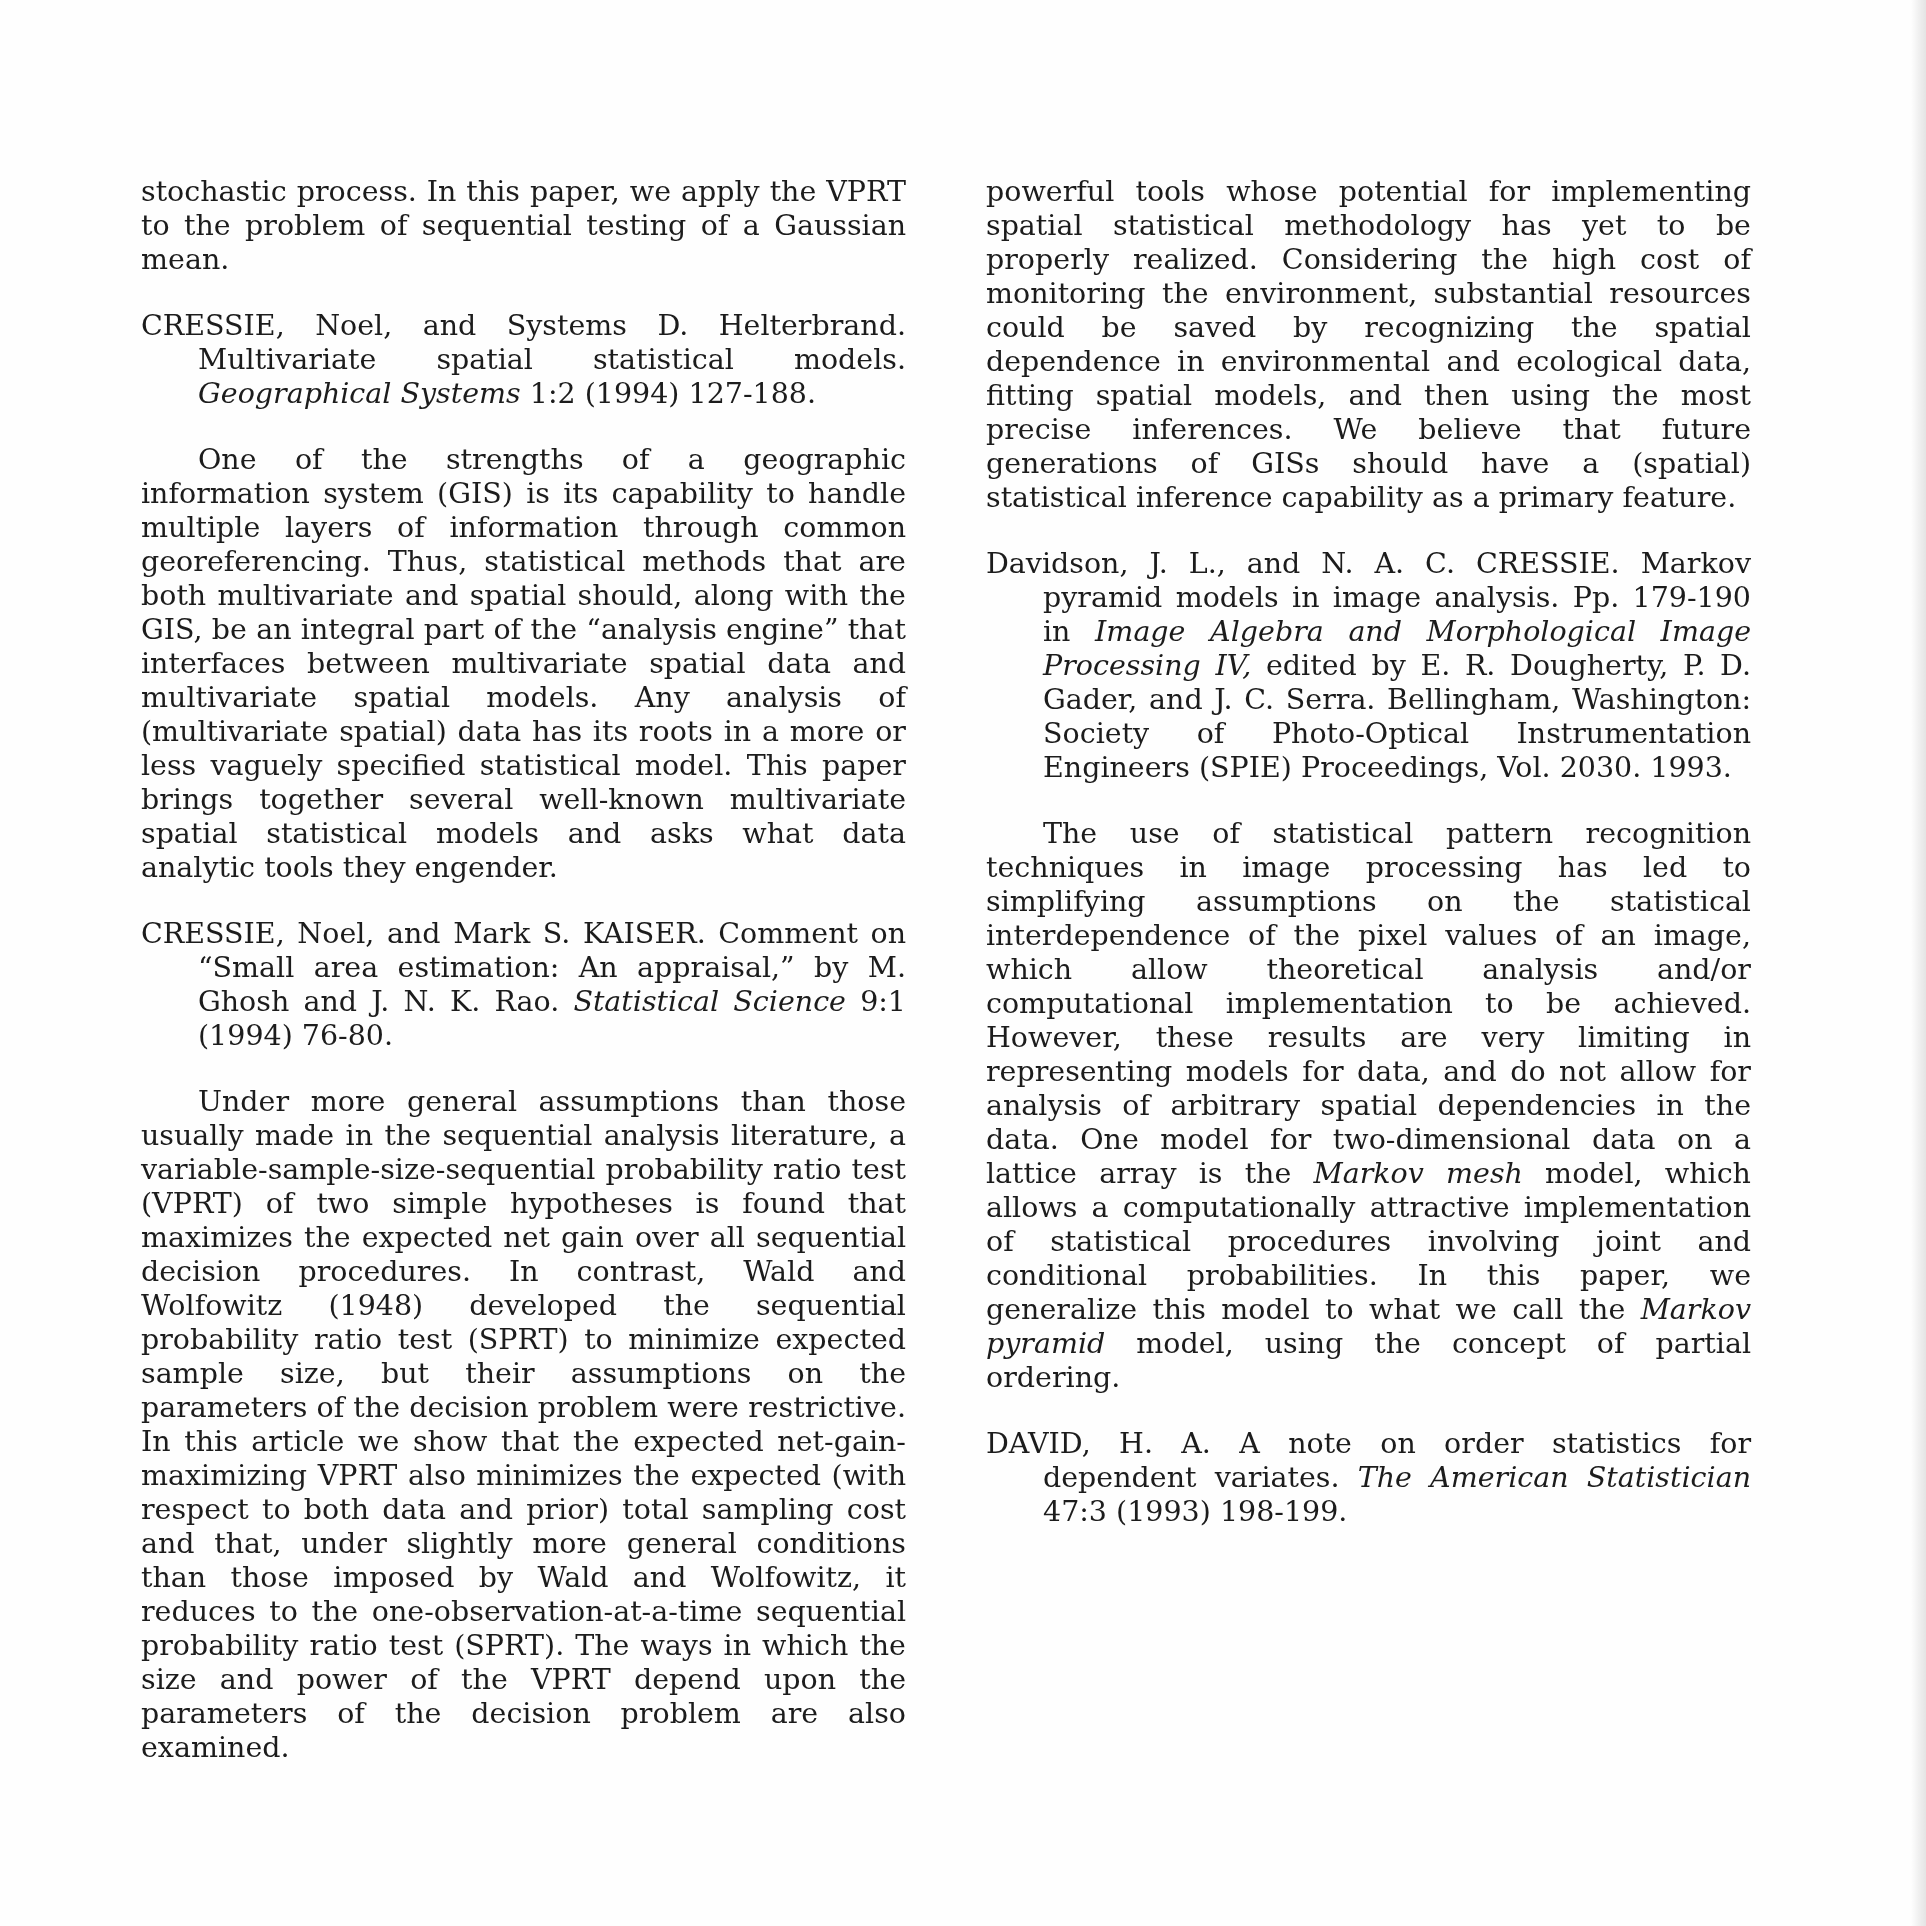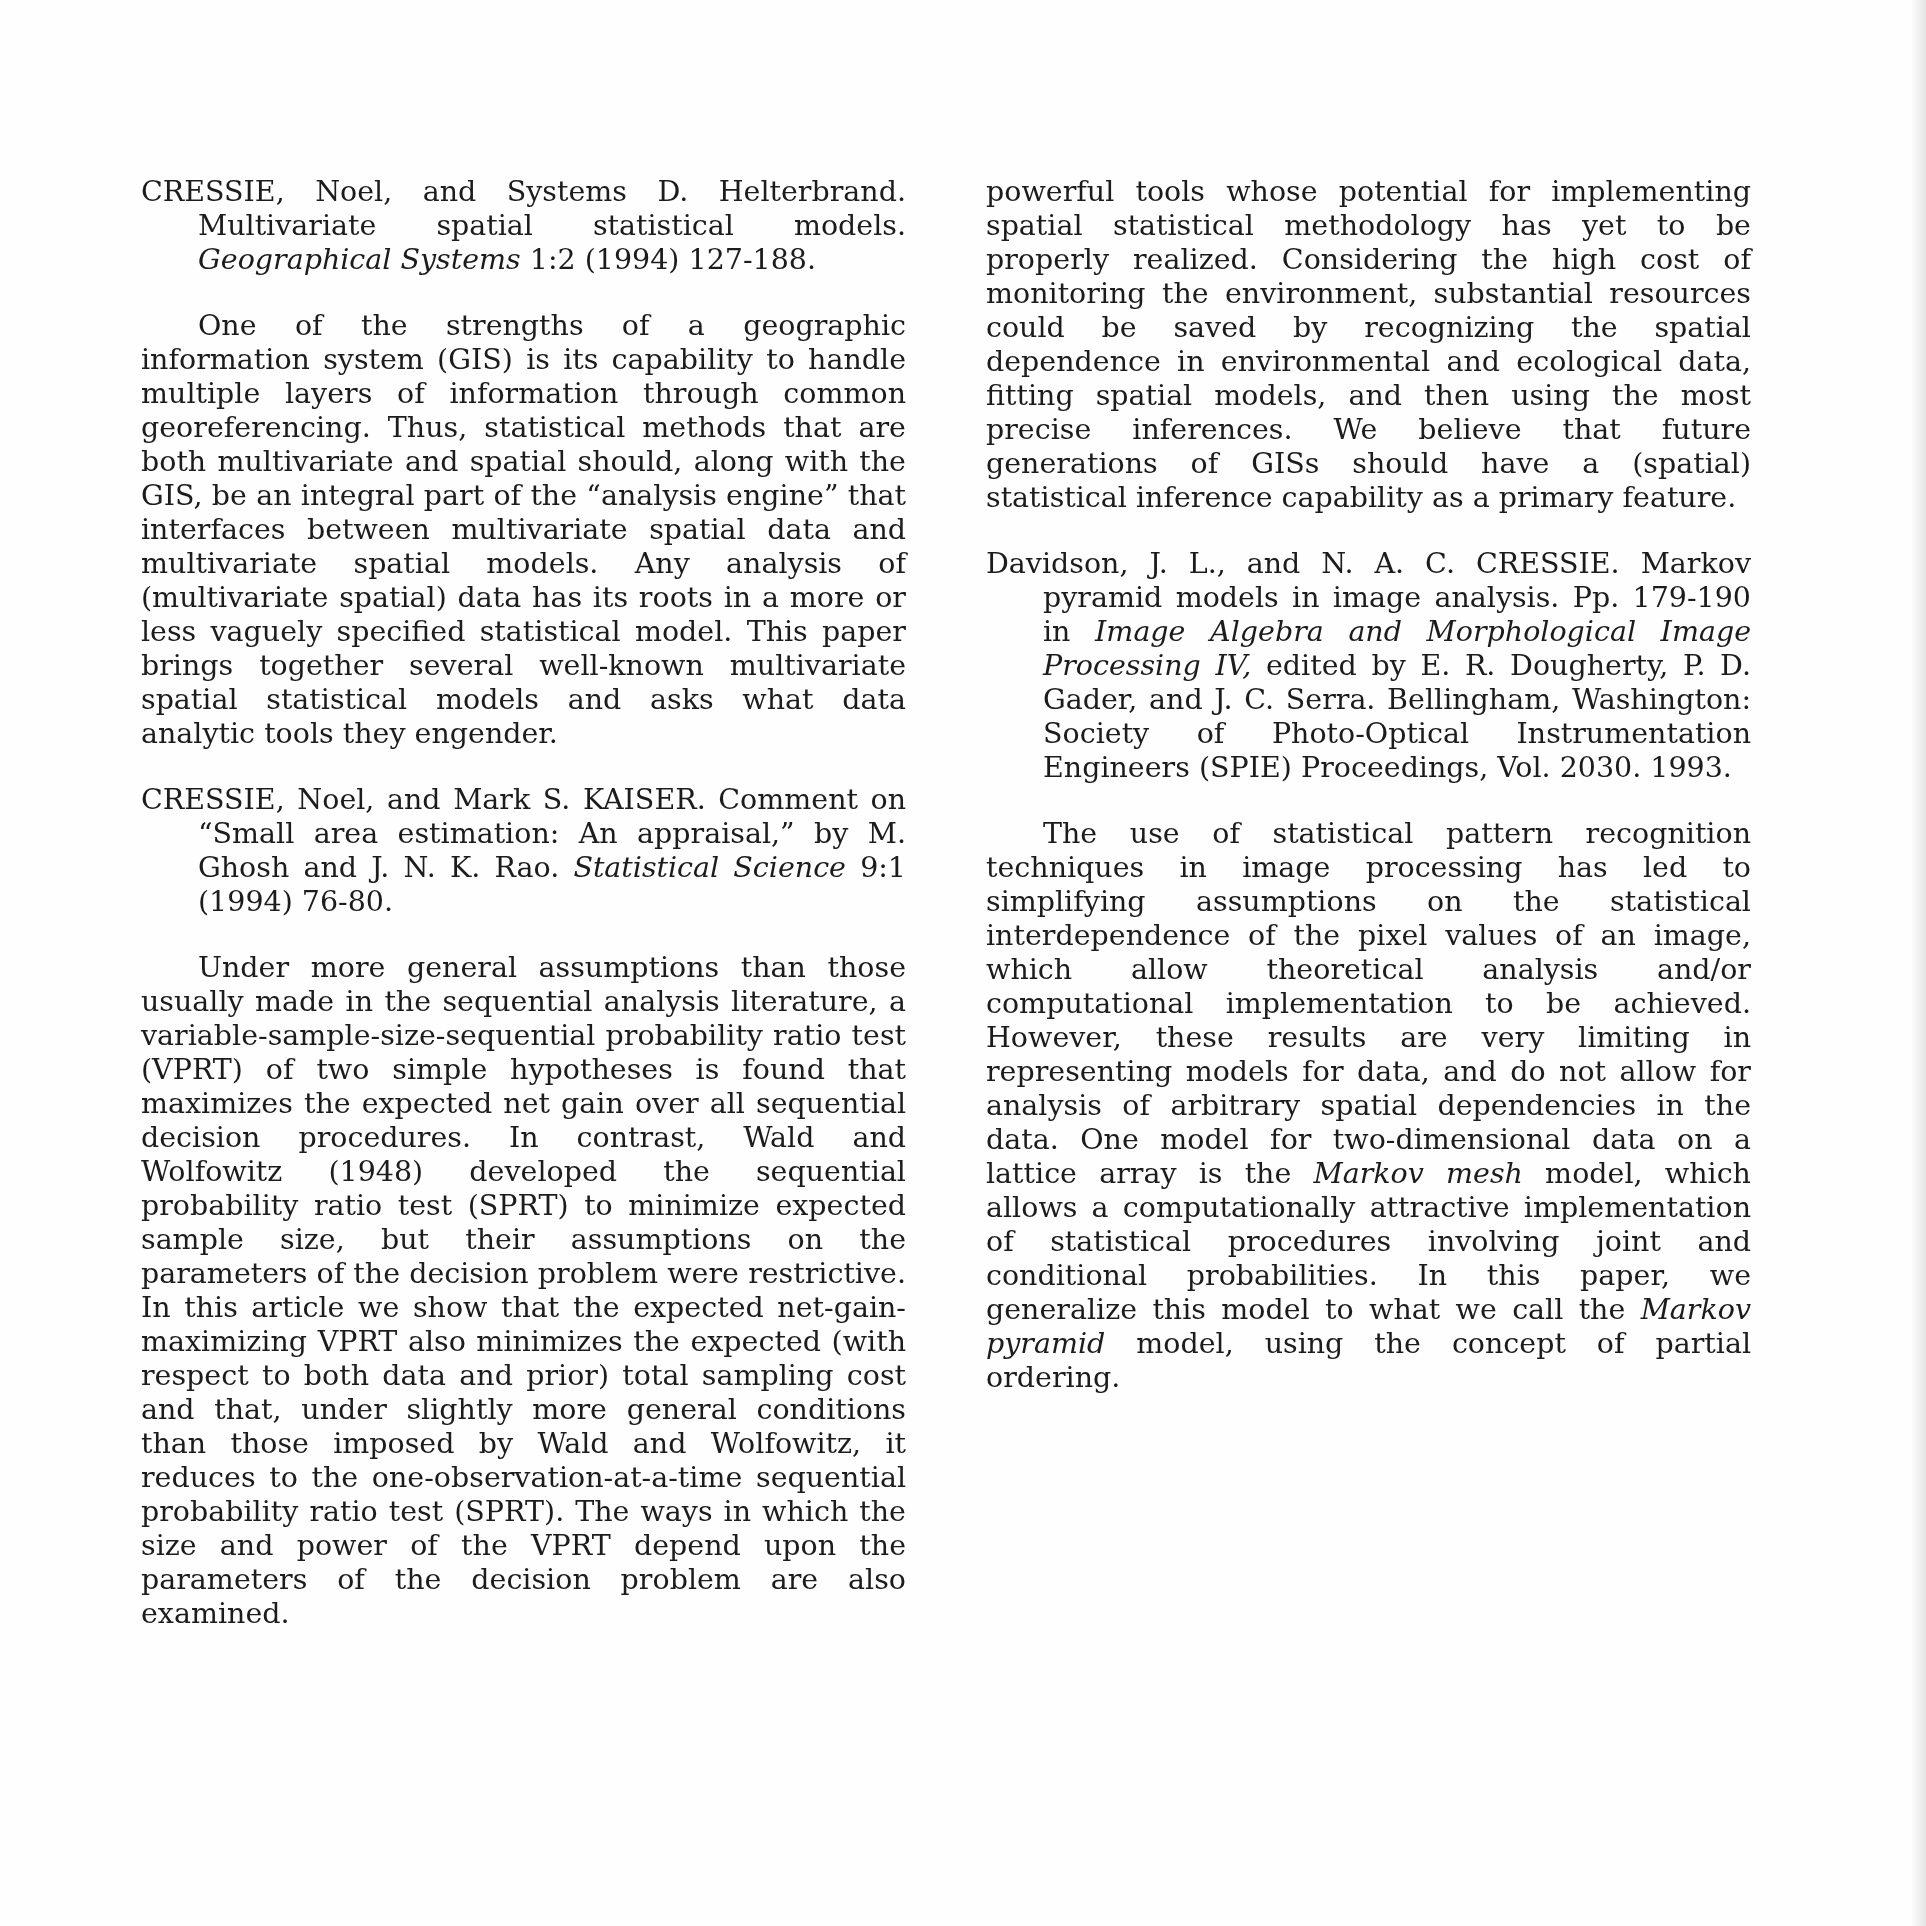--- a/index.html
+++ b/index.html
@@ -31,36 +31,38 @@
   .ref b { font-weight: normal; }
   .ref i, .para i { font-style: italic; margin-top: 40px; }
 </style>
 </head>
 <body>
 
 <div class="page"></div>
 <div class="page-shadow"></div>
 
 <div class="column col-left">
+  <p class="para cont">stochastic process. In this paper, we apply the VPRT to the problem of sequential testing of a Gaussian mean.</p>
 
   <p class="ref"><b>CRESSIE, Noel,</b><span> and </span><b>Systems D. Helterbrand.</b><span> Multivariate spatial statistical models. </span><i>Geographical Systems</i><span> 1:2 (1994) 127-188.</span></p>
 
   <p class="para">One of the strengths of a geographic information system (GIS) is its capability to handle multiple layers of information through common georeferencing. Thus, statistical methods that are both multivariate and spatial should, along with the GIS, be an integral part of the “analysis engine” that interfaces between multivariate spatial data and multivariate spatial models. Any analysis of (multivariate spatial) data has its roots in a more or less vaguely specified statistical model. This paper brings together several well-known multivariate spatial statistical models and asks what data analytic tools they engender.</p>
 
   <p class="ref"><b>CRESSIE, Noel,</b><span> and </span><b>Mark S. KAISER.</b><span> Comment on “Small area estimation: An appraisal,” by M. Ghosh and J. N. K. Rao. </span><i>Statistical Science</i><span> 9:1 (1994) 76-80.</span></p>
 
 
   <p class="para">Under more general assumptions than those usually made in the sequential analysis literature, a variable-sample-size-sequential probability ratio test (VPRT) of two simple hypotheses is found that maximizes the expected net gain over all sequential decision procedures. In contrast, Wald and Wolfowitz (1948) developed the sequential probability ratio test (SPRT) to minimize expected sample size, but their assumptions on the parameters of the decision problem were restrictive. In this article we show that the expected net-gain-maximizing VPRT also minimizes the expected (with respect to both data and prior) total sampling cost and that, under slightly more general conditions than those imposed by Wald and Wolfowitz, it reduces to the one-observation-at-a-time sequential probability ratio test (SPRT). The ways in which the size and power of the VPRT depend upon the parameters of the decision problem are also examined.</p>
 
 </div>
 
 <div class="column col-right">
   <p class="para cont">powerful tools whose potential for implementing spatial statistical methodology has yet to be properly realized. Considering the high cost of monitoring the environment, substantial resources could be saved by recognizing the spatial dependence in environmental and ecological data, fitting spatial models, and then using the most precise inferences. We believe that future generations of GISs should have a (spatial) statistical inference capability as a primary feature.</p>
 
   <p class="ref"><span>Davidson, J. L., and </span><b>N. A. C. CRESSIE.</b><span> Markov pyramid models in image analysis. Pp. 179-190 in </span><i>Image Algebra and Morphological Image Processing IV,</i><span> edited by E. R. Dougherty, P. D. Gader, and J. C. Serra. Bellingham, Washington: Society of Photo-Optical Instrumentation Engineers (SPIE) Proceedings, Vol. 2030. 1993.</span></p>
 
   <p class="para"><span>The use of statistical pattern recognition techniques in image processing has led to simplifying assumptions on the statistical interdependence of the pixel values of an image, which allow theoretical analysis and/or computational implementation to be achieved. However, these results are very limiting in representing models for data, and do not allow for analysis of arbitrary spatial dependencies in the data. One model for two-dimensional data on a lattice array is the </span><i>Markov mesh</i><span> model, which allows a computationally attractive implementation of statistical procedures involving joint and conditional probabilities. In this paper, we generalize this model to what we call the </span><i>Markov pyramid</i><span> model, using the concept of partial ordering.</span></p>
 
+  <p class="ref"><b>DAVID, H. A.</b><span> A note on order statistics for dependent variates. </span><i>The American Statistician</i><span> 47:3 (1993) 198-199.</span></p>
 
 
 
 </div>
 
 
 </body></html>

